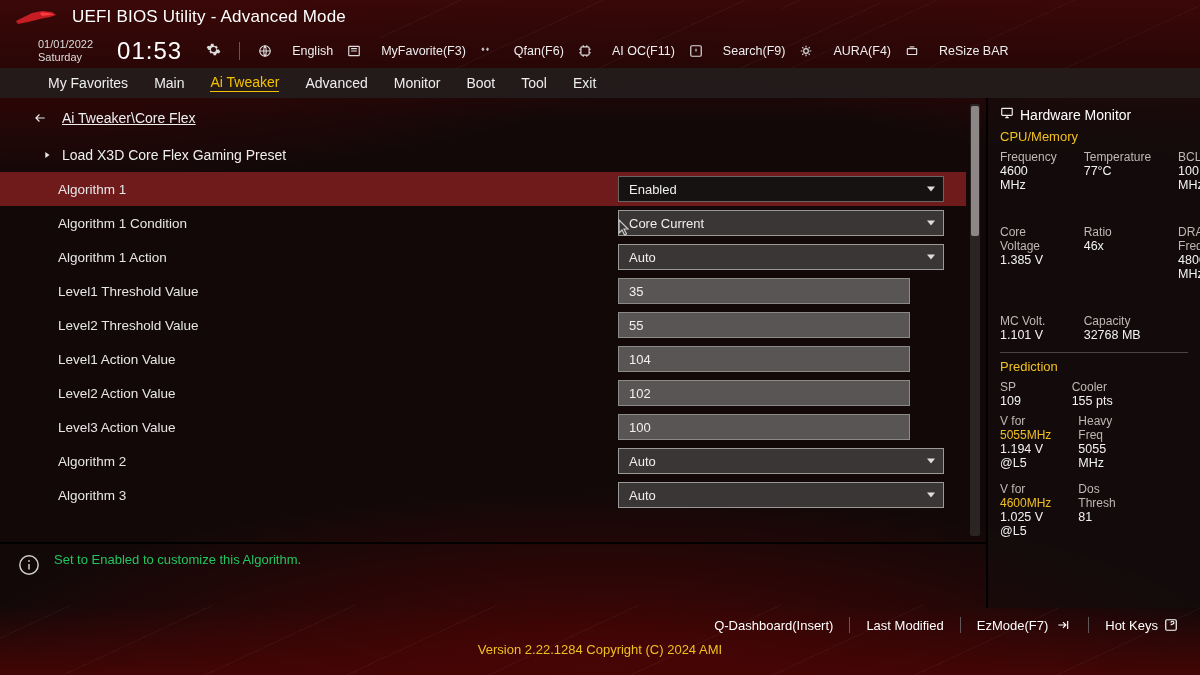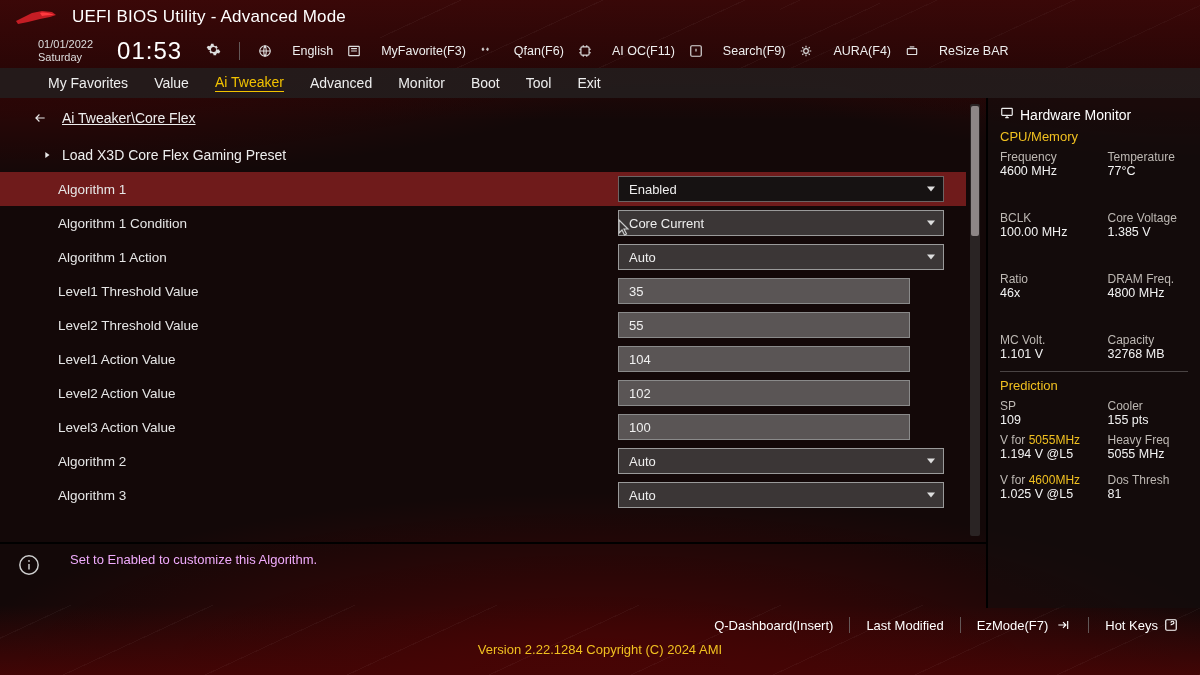--- a/index.html
+++ b/index.html
@@ -53,27 +53,27 @@
   .row { display:flex; align-items:center; height:34px; padding:0 18px 0 58px; font-size:13.5px; color:#e6e6e6; }
   .row.selected { background:#6f1b1b; }
   .rlabel { flex:0 0 560px; }
   .rctrl { flex:0 0 300px; }
 
   .dd { position:relative; width:326px; height:26px; border:1px solid #9a9a9a; background:#3b3636; display:flex; align-items:center; padding:0 26px 0 10px; color:#eee; font-size:13px; }
   .dd.dark { background:#161212; border-color:#6b6464; }
   .dd .caret { position:absolute; right:8px; top:50%; transform:translateY(-50%); width:0; height:0; border-left:4px solid transparent; border-right:4px solid transparent; border-top:5px solid #ddd; }
   .txt { width:292px; height:26px; border:1px solid #8a8a8a; background:#5a5555; color:#f0f0f0; padding:0 10px; font-size:13px; display:flex; align-items:center; }
 
-  .help { display:flex; align-items:flex-start; gap:30px; padding:8px 18px 0 18px; height:66px; border-top:2px solid #000; font-size:13px; color:#f0abfc; }
+  .help { display:flex; align-items:flex-start; gap:14px; padding:8px 18px 0 18px; height:66px; border-top:2px solid #000; font-size:13px; color:#22c55e; }
   .help .info-icon { margin-top:2px; }
 
   
   .sb-title { display:flex; align-items:center; gap:6px; color:#fff; font-size:14px; margin-bottom:6px; }
   .sb-heading { color:#f0c020; font-size:13px; margin:4px 0 6px; }
-  .sb-grid { display:grid; grid-template-columns: 1fr 1fr; column-gap:8px; row-gap:2px;gap:27px; }
+  .sb-grid { display:grid; grid-template-columns: 1fr 1fr 1fr; column-gap:8px; row-gap:2px;gap:27px; }
   .sb-lbl { color:#bdb8b3; font-size:12px; }
   .sb-val { color:#f2f2f2; font-size:12.5px; margin-bottom:6px; }
   .sb-div { height:1px; background:#4a4444; margin:4px 0 6px; }
   .sb-line { color:#bdb8b3; font-size:12px; }
   .sb-line .y { color:#f0c020; }
   .sb-block { margin-bottom:6px; }
 
   
   .footer { position:relative; }
   .foot-row { position:relative; display:flex; align-items:center; justify-content:flex-end; gap:16px; height:34px; padding:0 22px; font-size:13px; color:#fff; }
@@ -161,21 +161,21 @@
             <rect x="4" y="8" width="16" height="10" rx="1"></rect>
             <path d="M8 5h8"></path>
           </svg>
         <span>ReSize BAR</span>
       </span>
     </div>
   </div>
 
   <div class="tabs" id="tabs">
       <span class="tab">My Favorites</span>
-      <span class="tab">Value</span>
+      <span class="tab">Main</span>
       <span class="tab active">Ai Tweaker</span>
       <span class="tab">Advanced</span>
       <span class="tab">Monitor</span>
       <span class="tab">Boot</span>
       <span class="tab">Tool</span>
       <span class="tab">Exit</span>
     </div>
 
   <div class="main">
     <div class="content">

